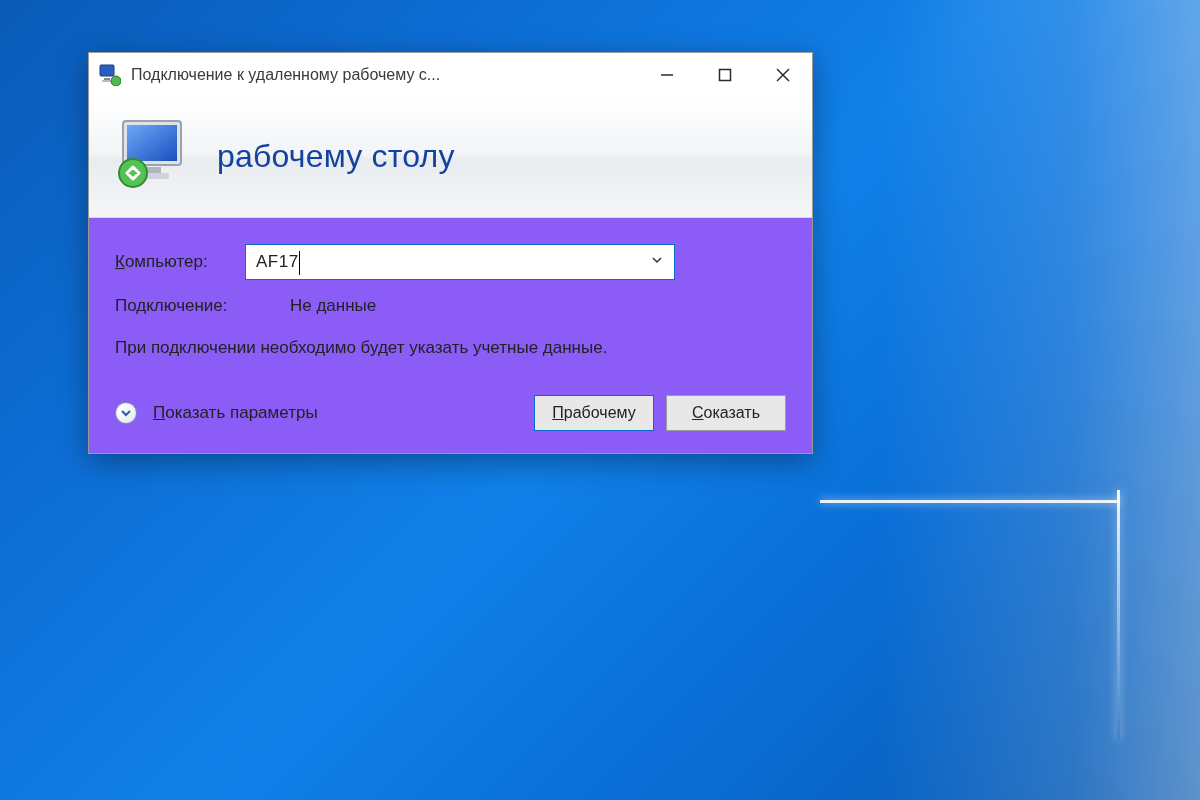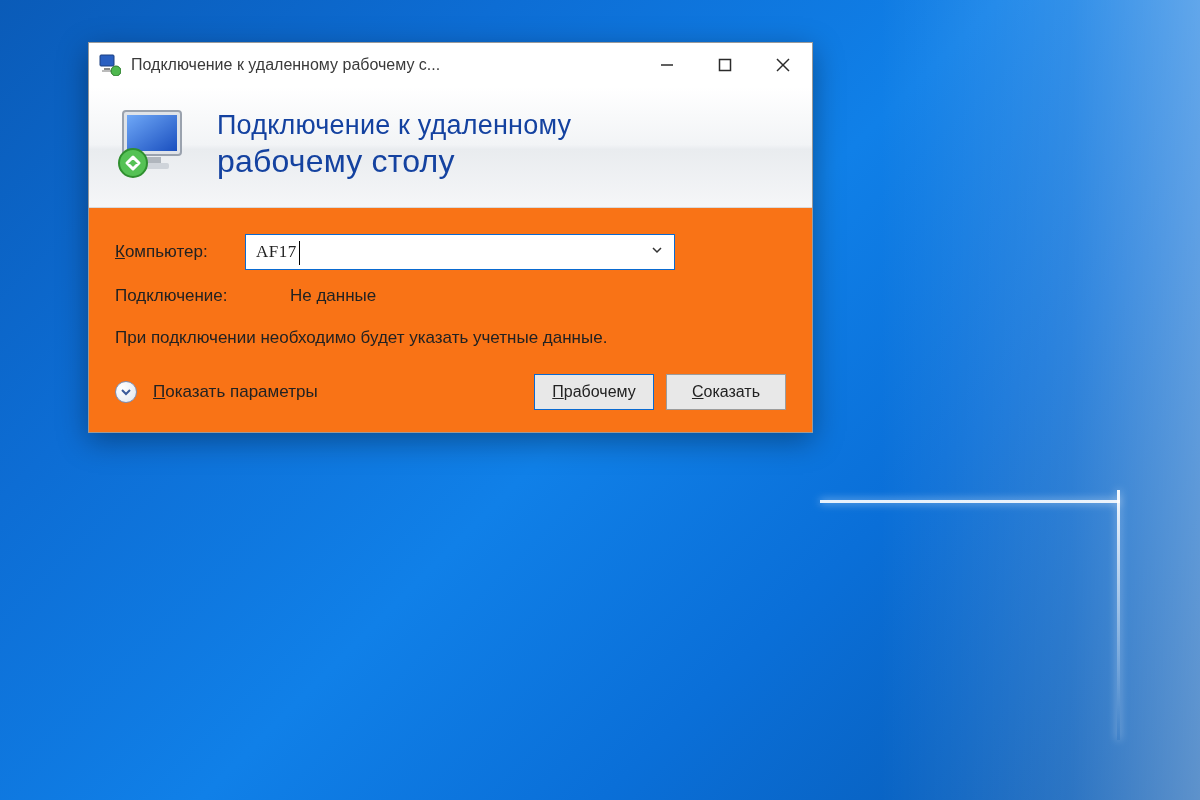--- a/index.html
+++ b/index.html
@@ -36,21 +36,21 @@
     top: 490px;
     width: 3px;
     height: 250px;
     background: linear-gradient(180deg, rgba(255,255,255,0.95), rgba(255,255,255,0));
     box-shadow: 0 0 8px rgba(255,255,255,0.5);
   }
 
   .window {
     position: absolute;
     left: 88px;
-    top: 42px;
+    top: 52px;
     width: 725px;
     background: #ffffff;
     border: 1px solid #9a9a9a;
     box-shadow: 0 8px 28px rgba(0,0,0,0.35);
   }
 
   .titlebar {
     height: 44px;
     display: flex;
     align-items: center;
@@ -97,21 +97,21 @@
   }
   .banner-text .line2 {
     font-size: 32px;
     color: #1442a0;
     font-weight: 400;
     letter-spacing: 0.2px;
     margin-top: 2px;
   }
 
   .body {
-    background: #f97316;
+    background: #8b5cf6;
     padding: 26px 26px 22px 26px;
   }
   .form-row {
     display: flex;
     align-items: center;
     margin-bottom: 16px;
   }
   .form-label {
     font-size: 17px;
     color: #222;
@@ -124,21 +124,21 @@
     height: 36px;
     border: 1.5px solid #0a6ad0;
     background: #ffffff;
     display: flex;
     align-items: center;
     padding: 0 8px 0 10px;
     font-size: 17px;
     color: #222;
     position: relative;
   }
-  .combobox .cb-value { flex:1; letter-spacing: 0.5px; font-family: Liberation Serif, serif; }
+  .combobox .cb-value { flex:1; letter-spacing: 0.5px; }
   .combobox .caret {
     position: absolute;
     left: 53px;
     top: 6px;
     width: 1px;
     height: 24px;
     background: #000;
   }
   .combobox .chev {
     width: 18px; text-align:center;
@@ -150,21 +150,21 @@
     margin-bottom: 20px;
   }
   .user-label { font-size: 17px; color:#222; width: 175px; }
   .user-value { font-size: 17px; color:#222; }
 
   .hint {
     font-size: 17px;
     color: #222;
     line-height: 1.45;
     max-width: 540px;
-    margin-bottom: 23px;
+    margin-bottom: 34px;
   }
 
   .footer {
     display:flex;
     align-items:center;
     gap: 12px;
   }
   .showopts {
     display:flex;
     align-items:center;
@@ -244,21 +244,20 @@
           </defs>
           <rect x="10" y="6" width="58" height="44" rx="3" fill="#dfe3e8" stroke="#9aa2ae" stroke-width="2"></rect>
           <rect x="14" y="10" width="50" height="36" fill="url(#scr)"></rect>
           <rect x="30" y="52" width="18" height="6" fill="#b0b6bd"></rect>
           <rect x="22" y="58" width="34" height="6" rx="2" fill="#cfd4da"></rect>
           <circle cx="20" cy="58" r="14" fill="#55c255" stroke="#2f8f2f" stroke-width="2"></circle>
           <path d="M14 58 L20 52 M20 52 L26 58 M14 58 L20 64 M26 58 L20 64" stroke="#ffffff" stroke-width="3" stroke-linecap="round" fill="none"></path>
         </svg>
       </div>
       <div class="banner-text">
-        <div class="line1">Подключение к удаленному</div>
         <div class="line2">рабочему столу</div>
       </div>
     </div>
 
     <div class="body">
 
       <div class="form-row">
         <div class="form-label"><span class="ul">К</span><span>омпьютер:</span></div>
         <div class="combobox">
           <span class="cb-value">AF17</span>

